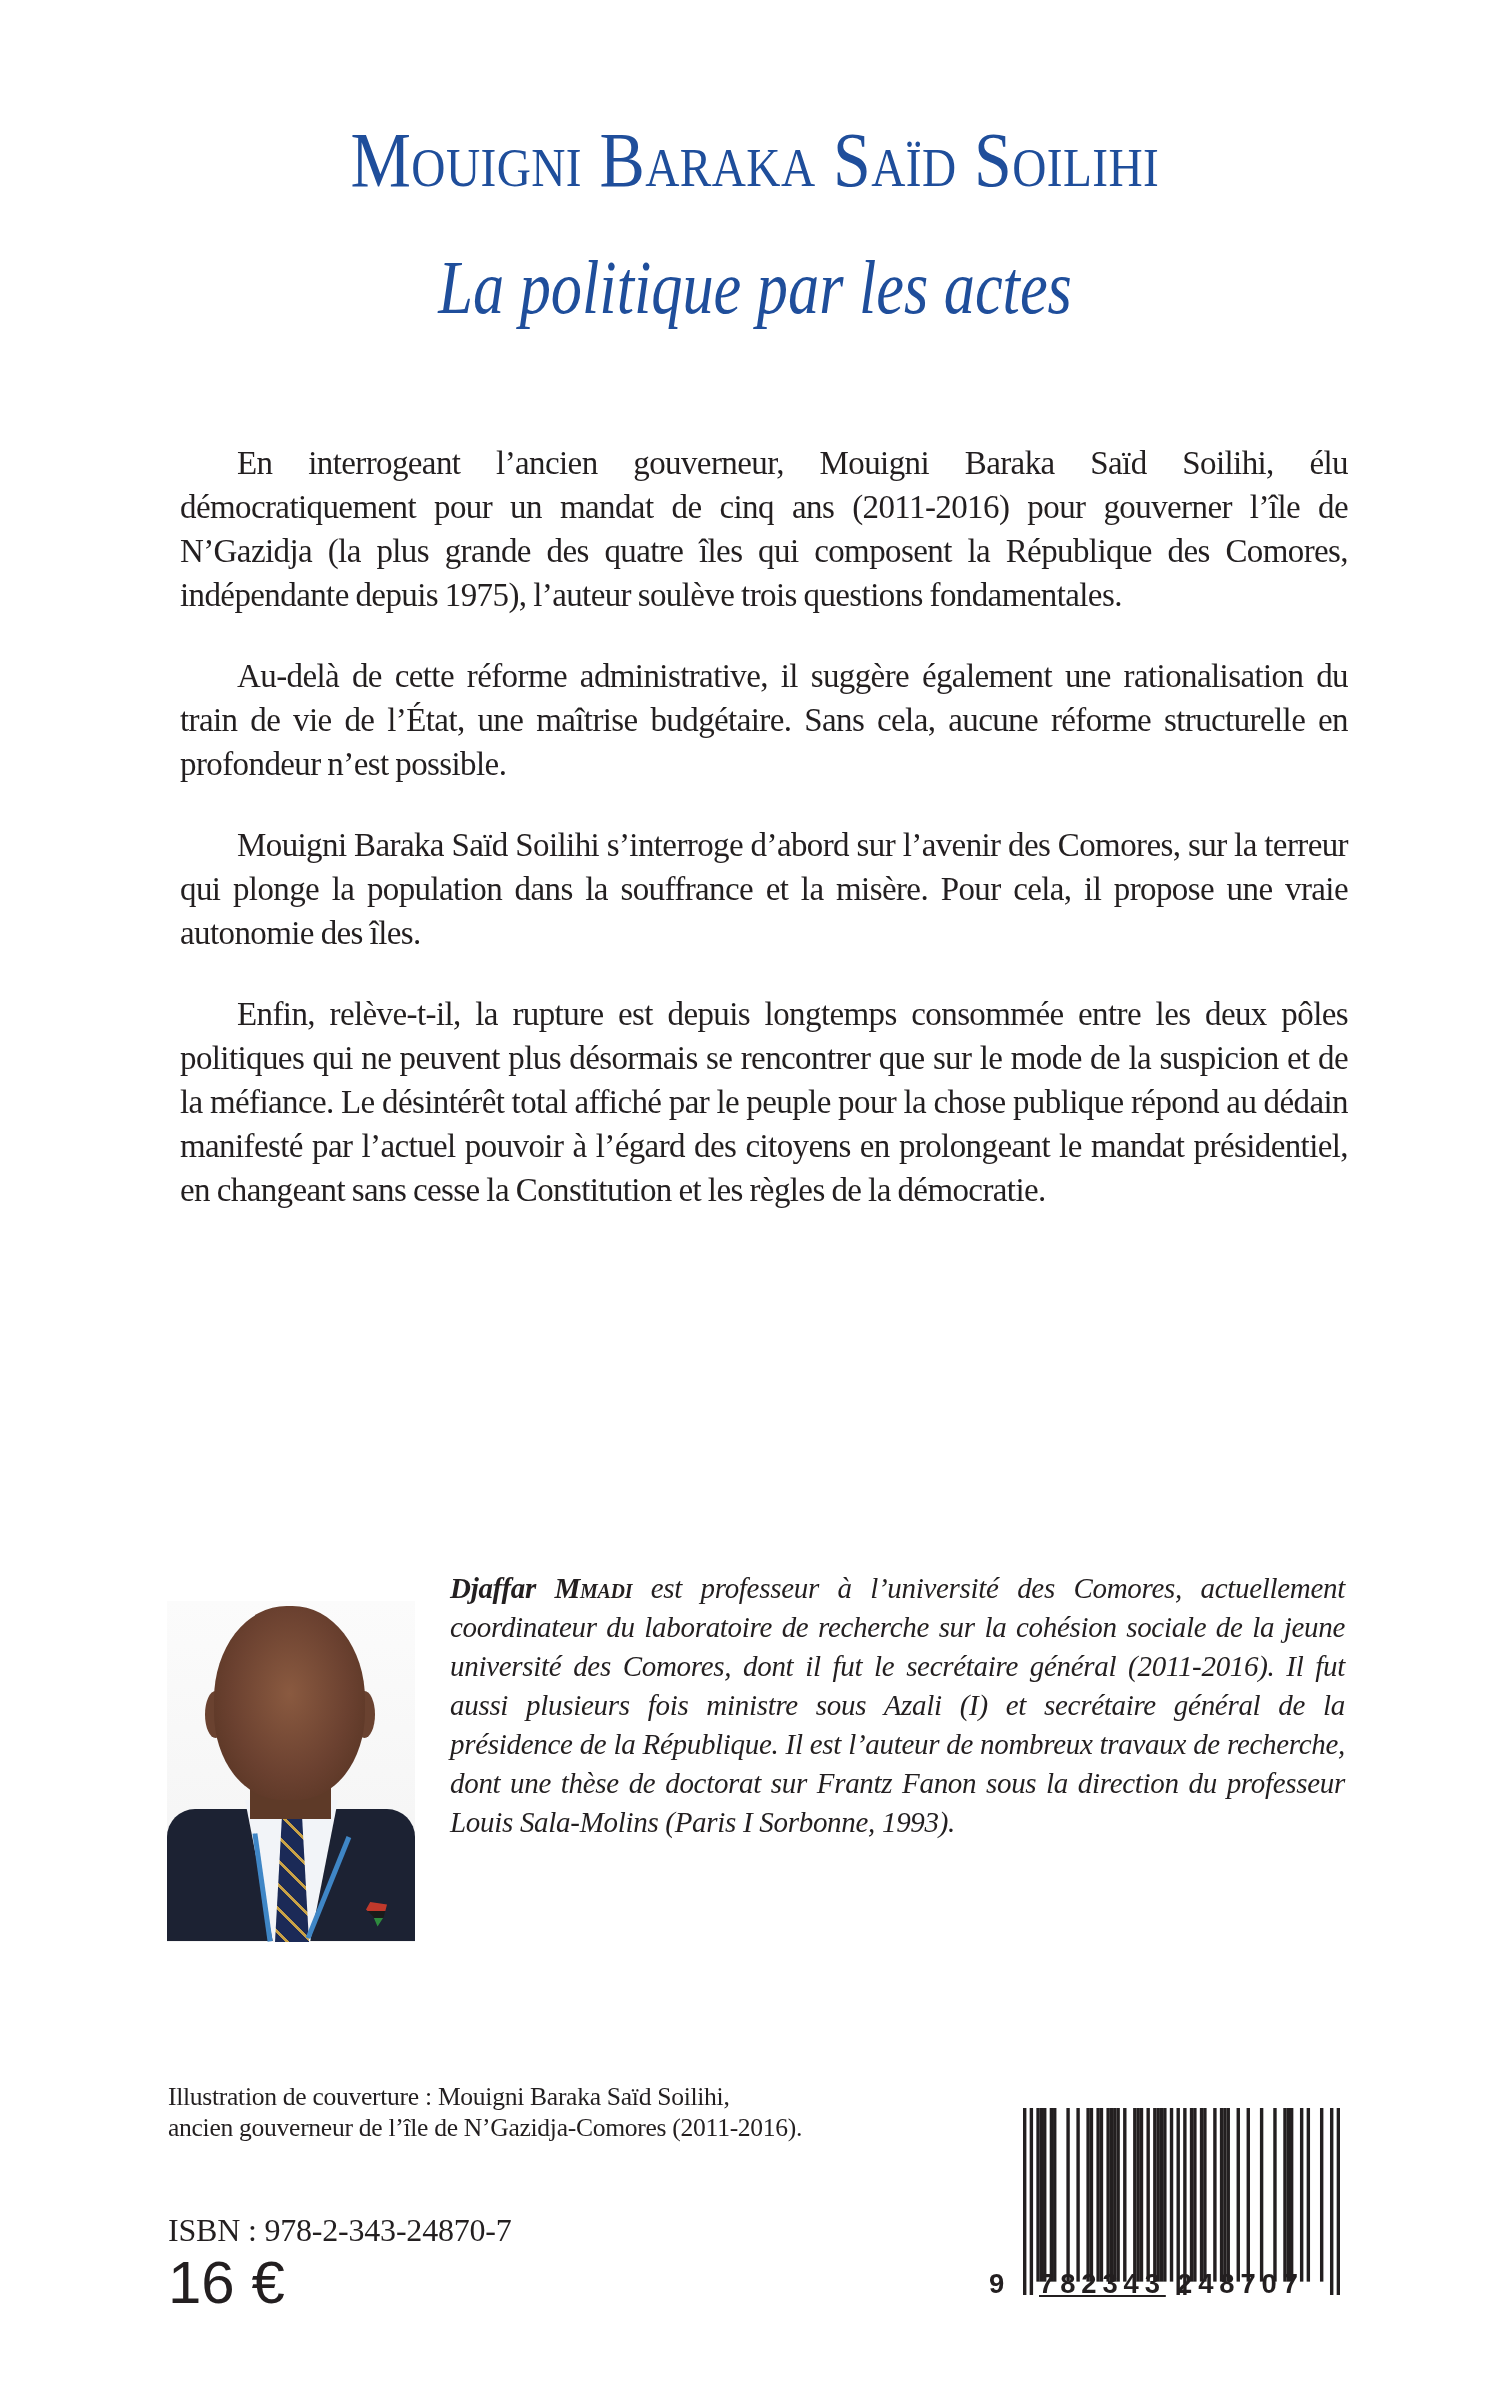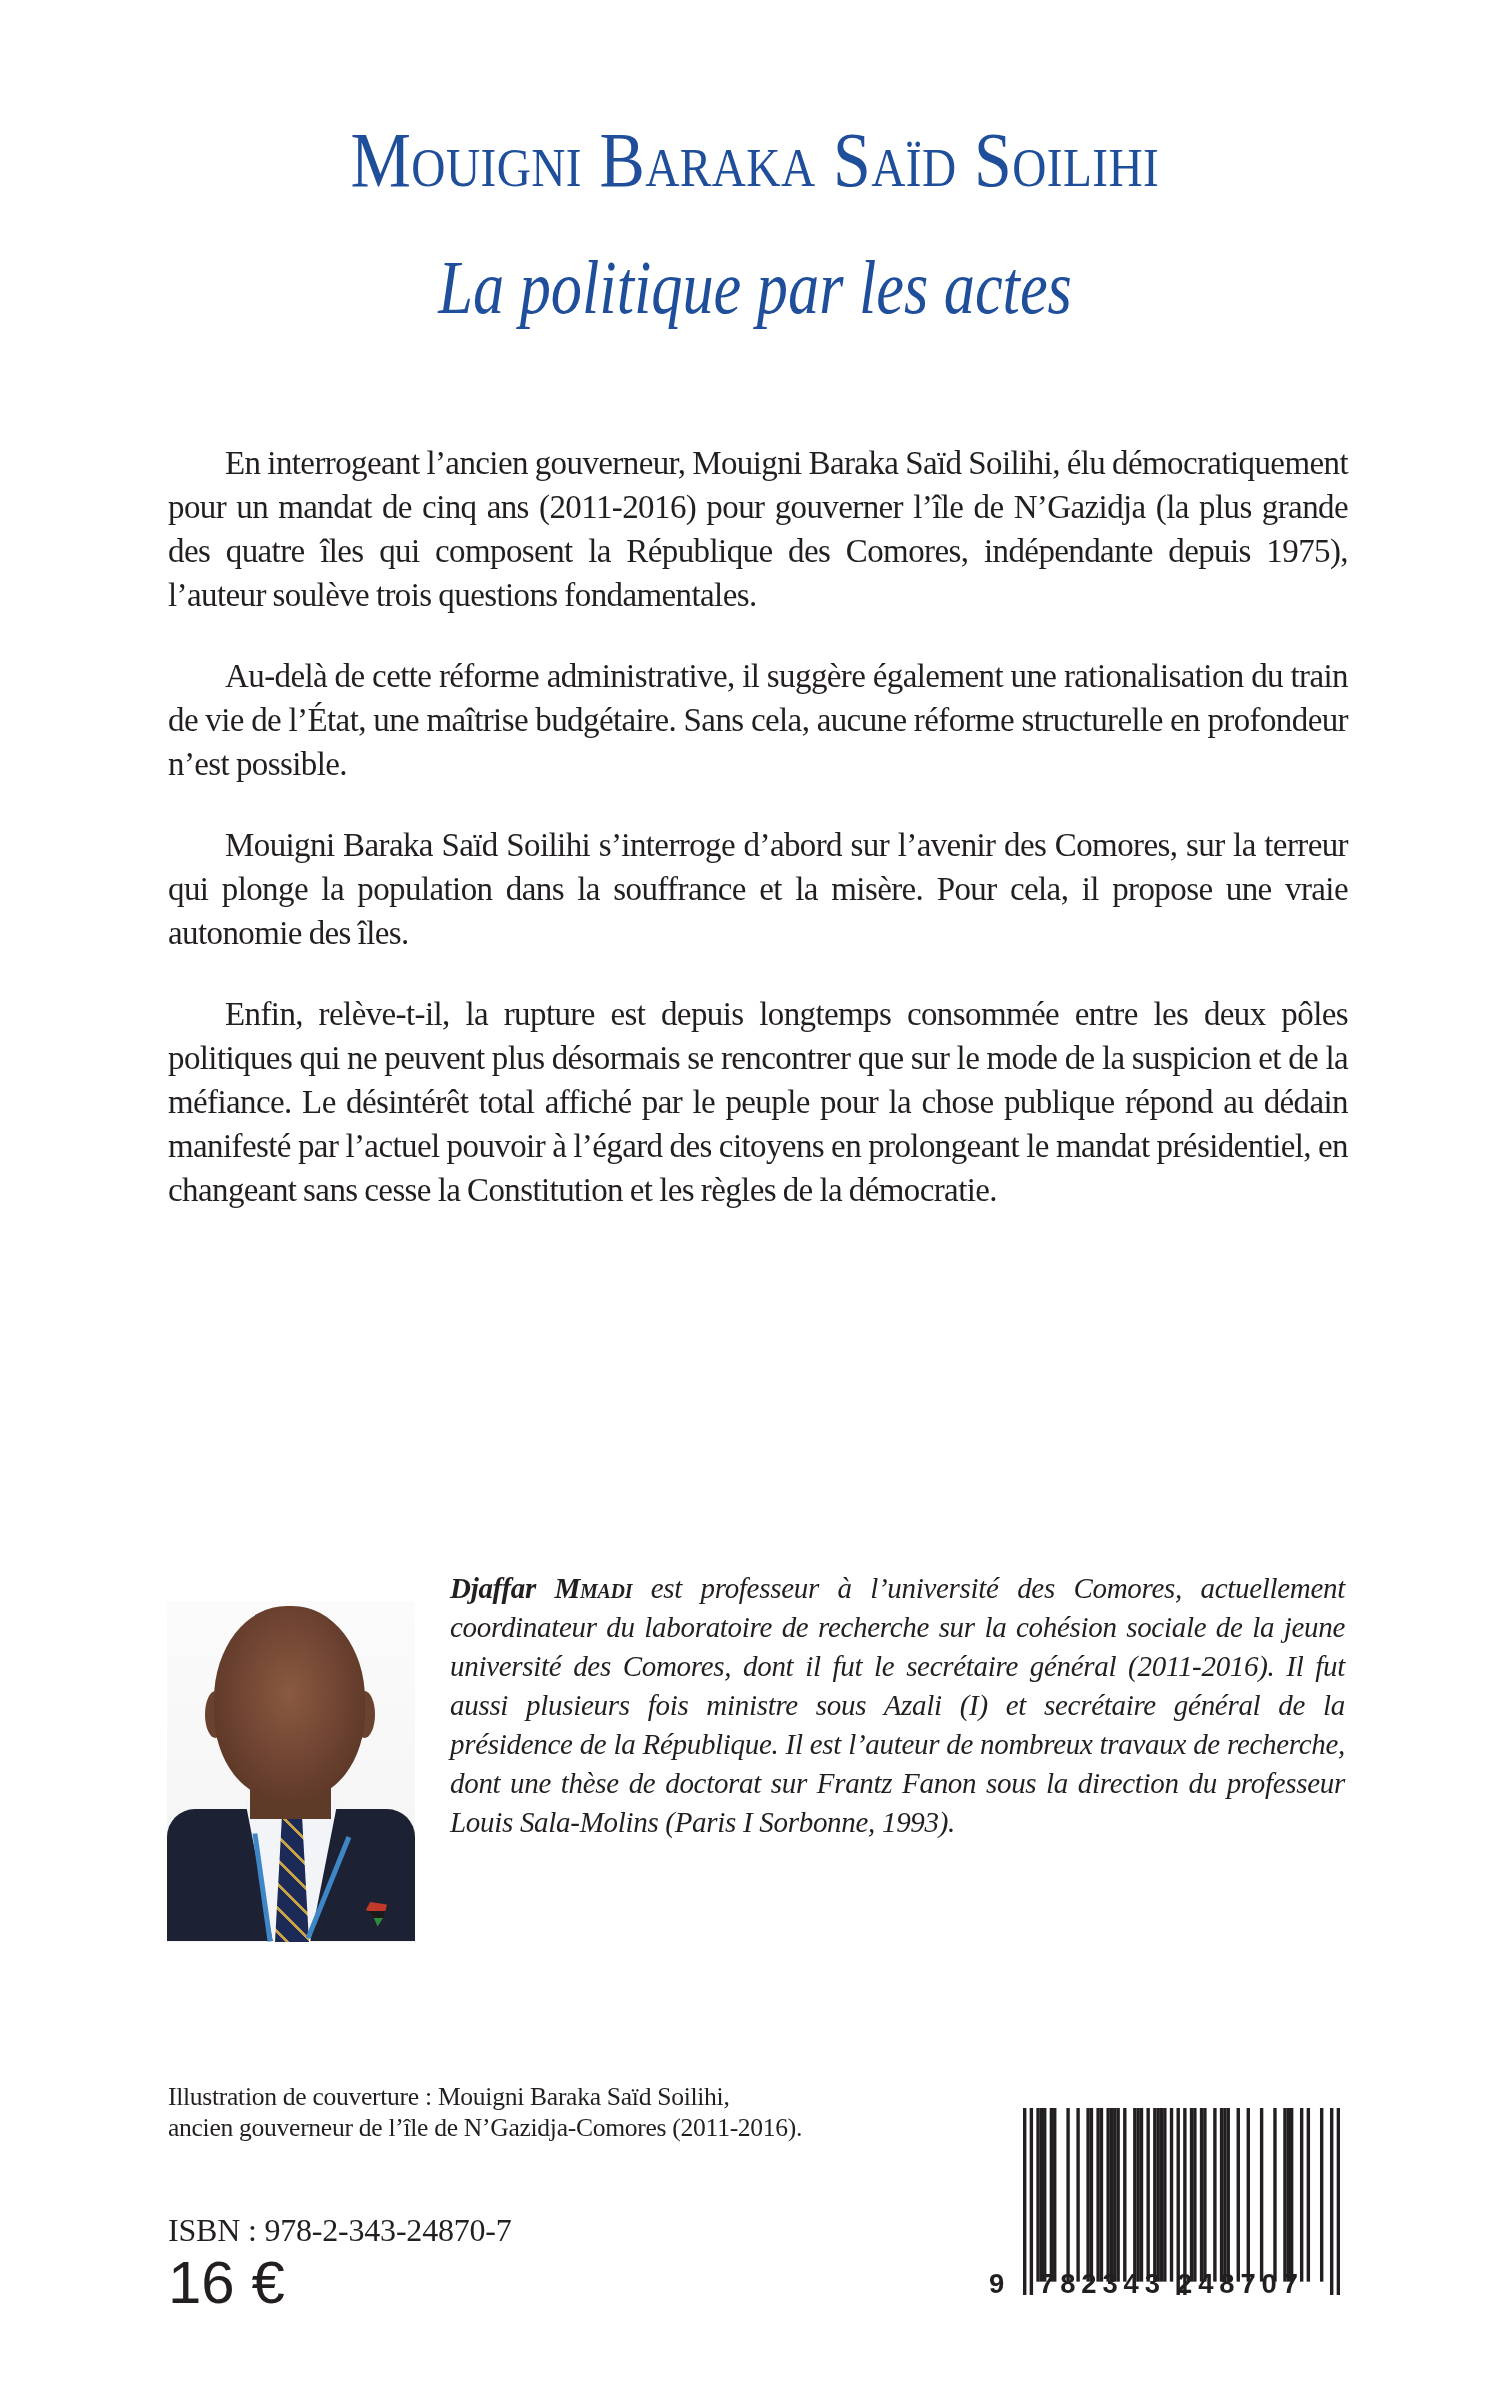--- a/index.html
+++ b/index.html
@@ -18,21 +18,21 @@
     text-align: center; color: #1f4e9b;
     font-family: "Liberation Serif", serif; font-style: italic;
     font-size: 76px; line-height: 95px;
     transform: scaleX(0.82); transform-origin: 760px 0;
   }
 
   .body-text {
     position: absolute; left: 168px; top: 441px; width: 1180px;
   }
   .body-text p {
-    margin: 0 0 37px 0;
+    margin: 0 0 37px 12px;
     font-size: 33px; line-height: 44px;
     text-align: justify; text-indent: 57px;
     letter-spacing: -0.6px; word-spacing: -0.9px;
   }
 
   .author-photo {
     position: absolute; left: 167px; top: 1601px; width: 248px; height: 341px;
     background: #ffffff; overflow: hidden;
   }
   .photo-bg { position: absolute; inset: 0; background: linear-gradient(#fbfbfb, #f3f3f3); }
@@ -99,21 +99,21 @@
 
   .barcode {
     position: absolute; left: 1023px; top: 2108px; width: 317px; height: 187px;
   }
   .barcode-digits {
     position: absolute; top: 2268px; left: 989px;
     font-family: "Liberation Sans", sans-serif; font-weight: bold; font-size: 27.4px;
     color: #231f20; letter-spacing: 0;
   }
   .bd-first { position: absolute; left: 0; top: 0; }
-  .bd-left { position: absolute; left: 50px; top: 0; letter-spacing: 5.9px; white-space: nowrap; }
+  .bd-left { position: absolute; left: 50px; top: 0; letter-spacing: 5.9px; white-space: nowrap; text-decoration: underline; }
   .bd-right { position: absolute; left: 188px; top: 0; letter-spacing: 5.9px; white-space: nowrap; }
 </style>
 </head>
 <body>
 
 <div class="title">Mouigni Baraka Saïd Soilihi</div>
 <div class="subtitle">La politique par les actes</div>
 
 <div class="body-text">
   <p>En interrogeant l’ancien gouverneur, Mouigni Baraka Saïd Soilihi, élu démocratiquement pour un mandat de cinq ans (2011-2016) pour gouverner l’île de N’Gazidja (la plus grande des quatre îles qui composent la République des Comores, indépendante depuis 1975), l’auteur soulève trois questions fondamentales.</p>

